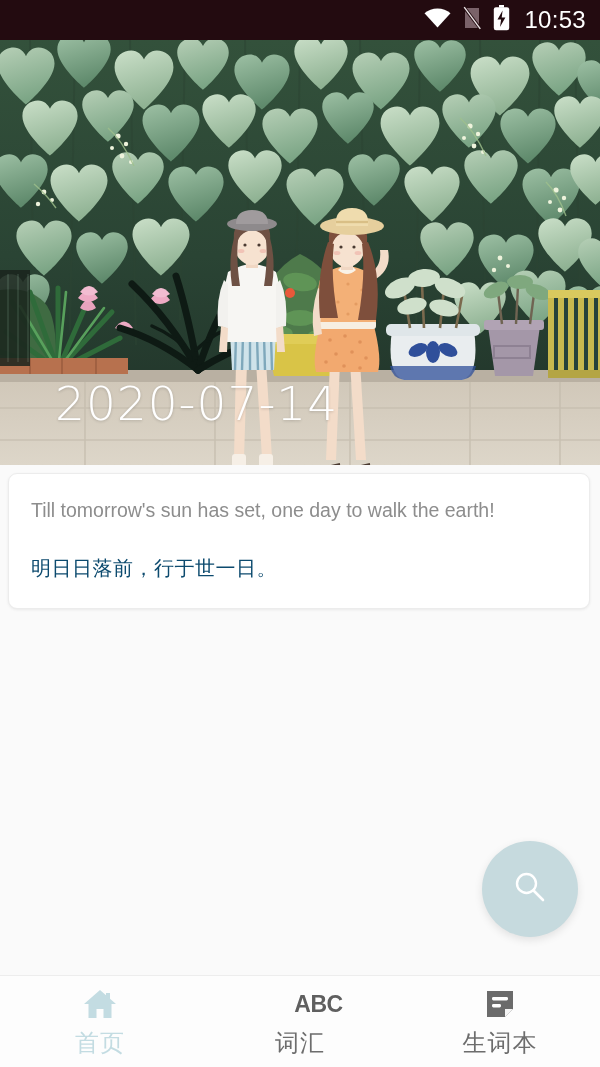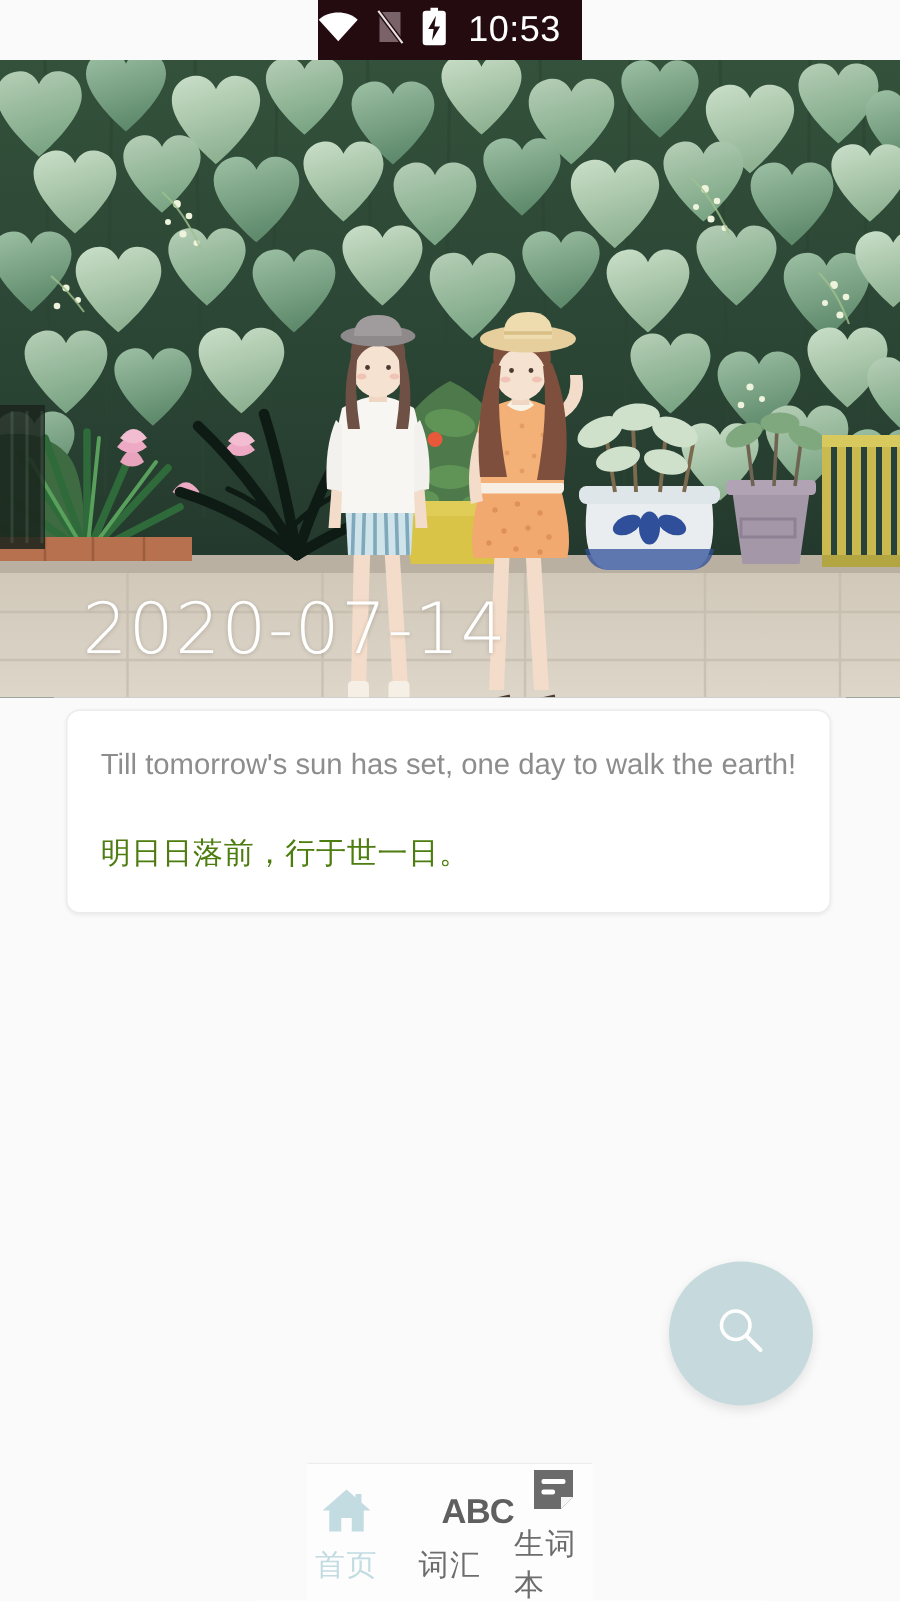--- a/index.html
+++ b/index.html
@@ -6,21 +6,21 @@
   html, body {
     width:600px; height:1067px;
     font-family:"Liberation Sans", sans-serif;
     background:#ffffff;
     overflow:hidden;
   }
   #app {
     position:relative;
     width:600px; height:1067px;
     background:#fafafa;
-    display:flex; flex-direction:column;align-items:center;
+    display:flex; flex-direction:column;
   }
 
   
   .statusbar {
     height:40px; flex:0 0 40px;
     background:#230b10;
     display:flex; align-items:center; justify-content:flex-end;
     padding-right:14px; gap:11px;
     position:relative; z-index:40;
   }
@@ -35,21 +35,21 @@
   .hero {
     position:relative;
     flex:0 0 425px;
     height:425px;
     overflow:hidden;
     background:#2e4433;
   }
   .hero svg { display:block; width:600px; height:425px; }
   .hero-date {
     position:absolute;
-    left:55px; top:356px;
+    left:55px; top:340px;
     font-size:47px;
     font-weight:300;
     color:#ffffff;
     letter-spacing:1px;
     font-family:"DejaVu Sans", sans-serif;
     text-shadow:0 1px 3px rgba(0,0,0,0.18);
     line-height:1;
   }
 
   
@@ -69,21 +69,21 @@
   .quote-en {
     font-size:19.5px;
     line-height:28px;
     color:#8d8d8d;
     font-family:"Liberation Sans", sans-serif;
   }
   .quote-cn {
     margin-top:30px;
     font-size:20px;
     line-height:28px;
-    color:#4d7c0f;
+    color:#0c4a6e;
     letter-spacing:0.5px;
     font-family:"DejaVu Sans", sans-serif;
   }
 
   
   .fab {
     position:absolute;
     right:22px; bottom:38px;
     width:96px; height:96px;
     border-radius:50%;
@@ -112,21 +112,21 @@
     padding-top:4px;
   }
   .nav-icon { height:32px; display:flex; align-items:center; justify-content:center; }
   .nav-abc {
     font-size:23px; font-weight:bold; letter-spacing:-0.5px;
     color:#5f5f5f; line-height:32px;
     font-family:"Liberation Sans", sans-serif;
     margin-left:37px;
   }
   .nav-label {
-    font-size:20px;
+    font-size:24px;
     color:#6d6d6d;
     font-family:"DejaVu Sans", sans-serif;
     letter-spacing:1px;
   }
   .nav-item.active .nav-label { color:#c3dce2; }
 </style>
 </head>
 <body>
 
 <div id="app">

